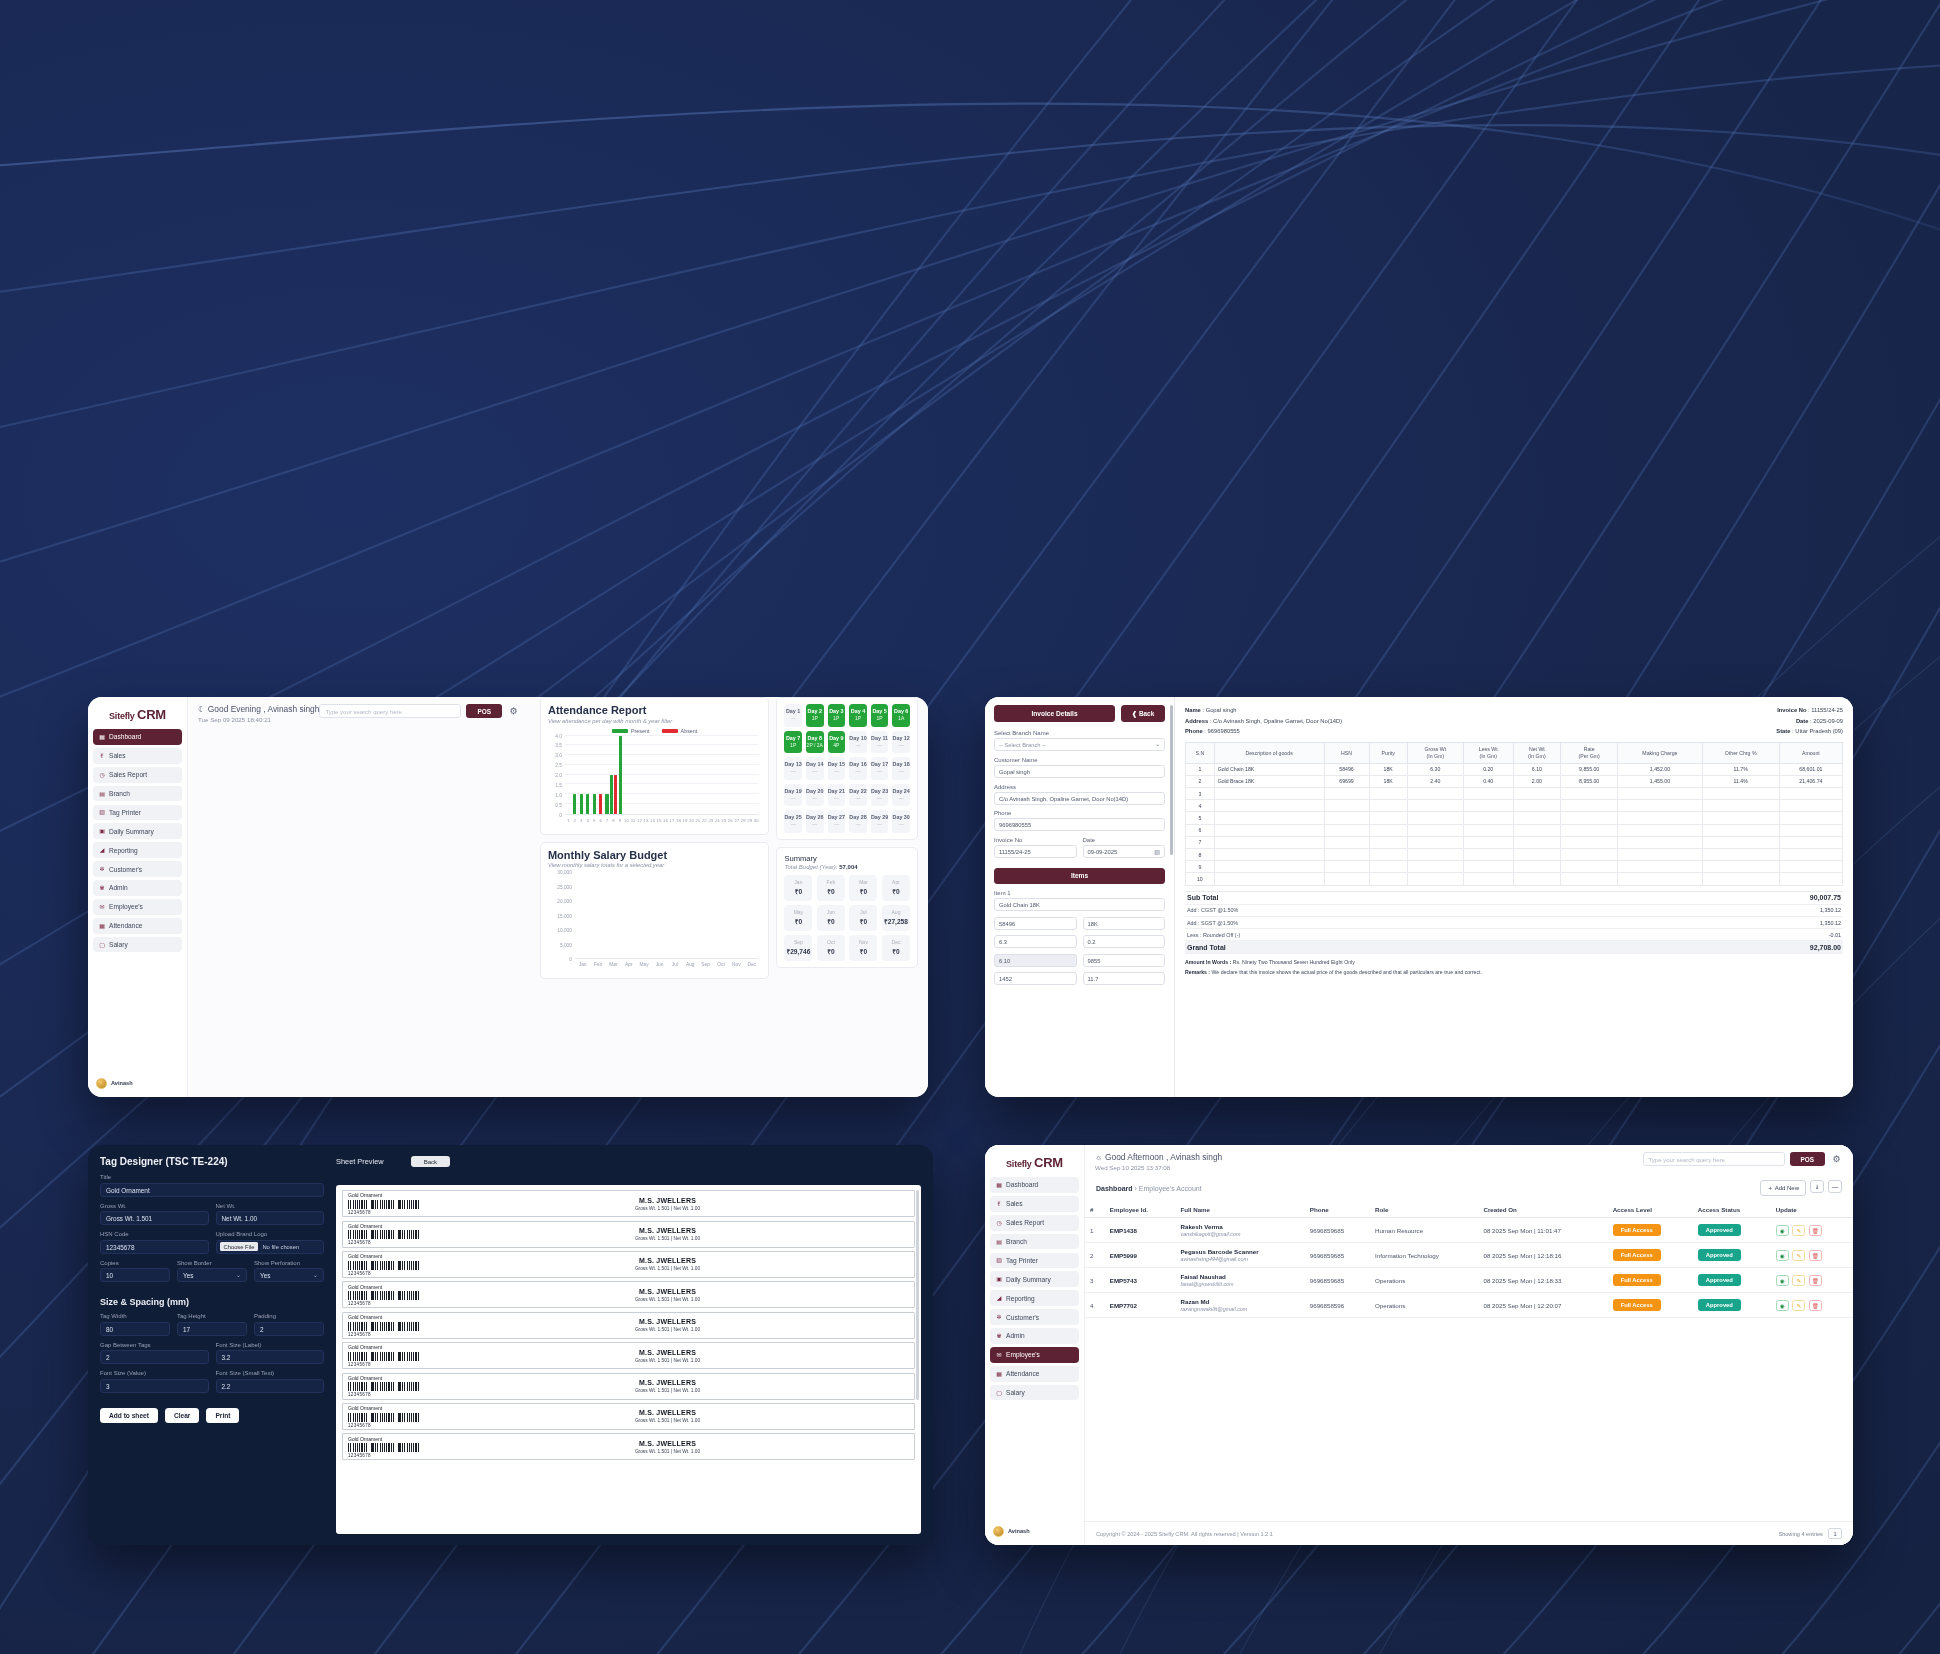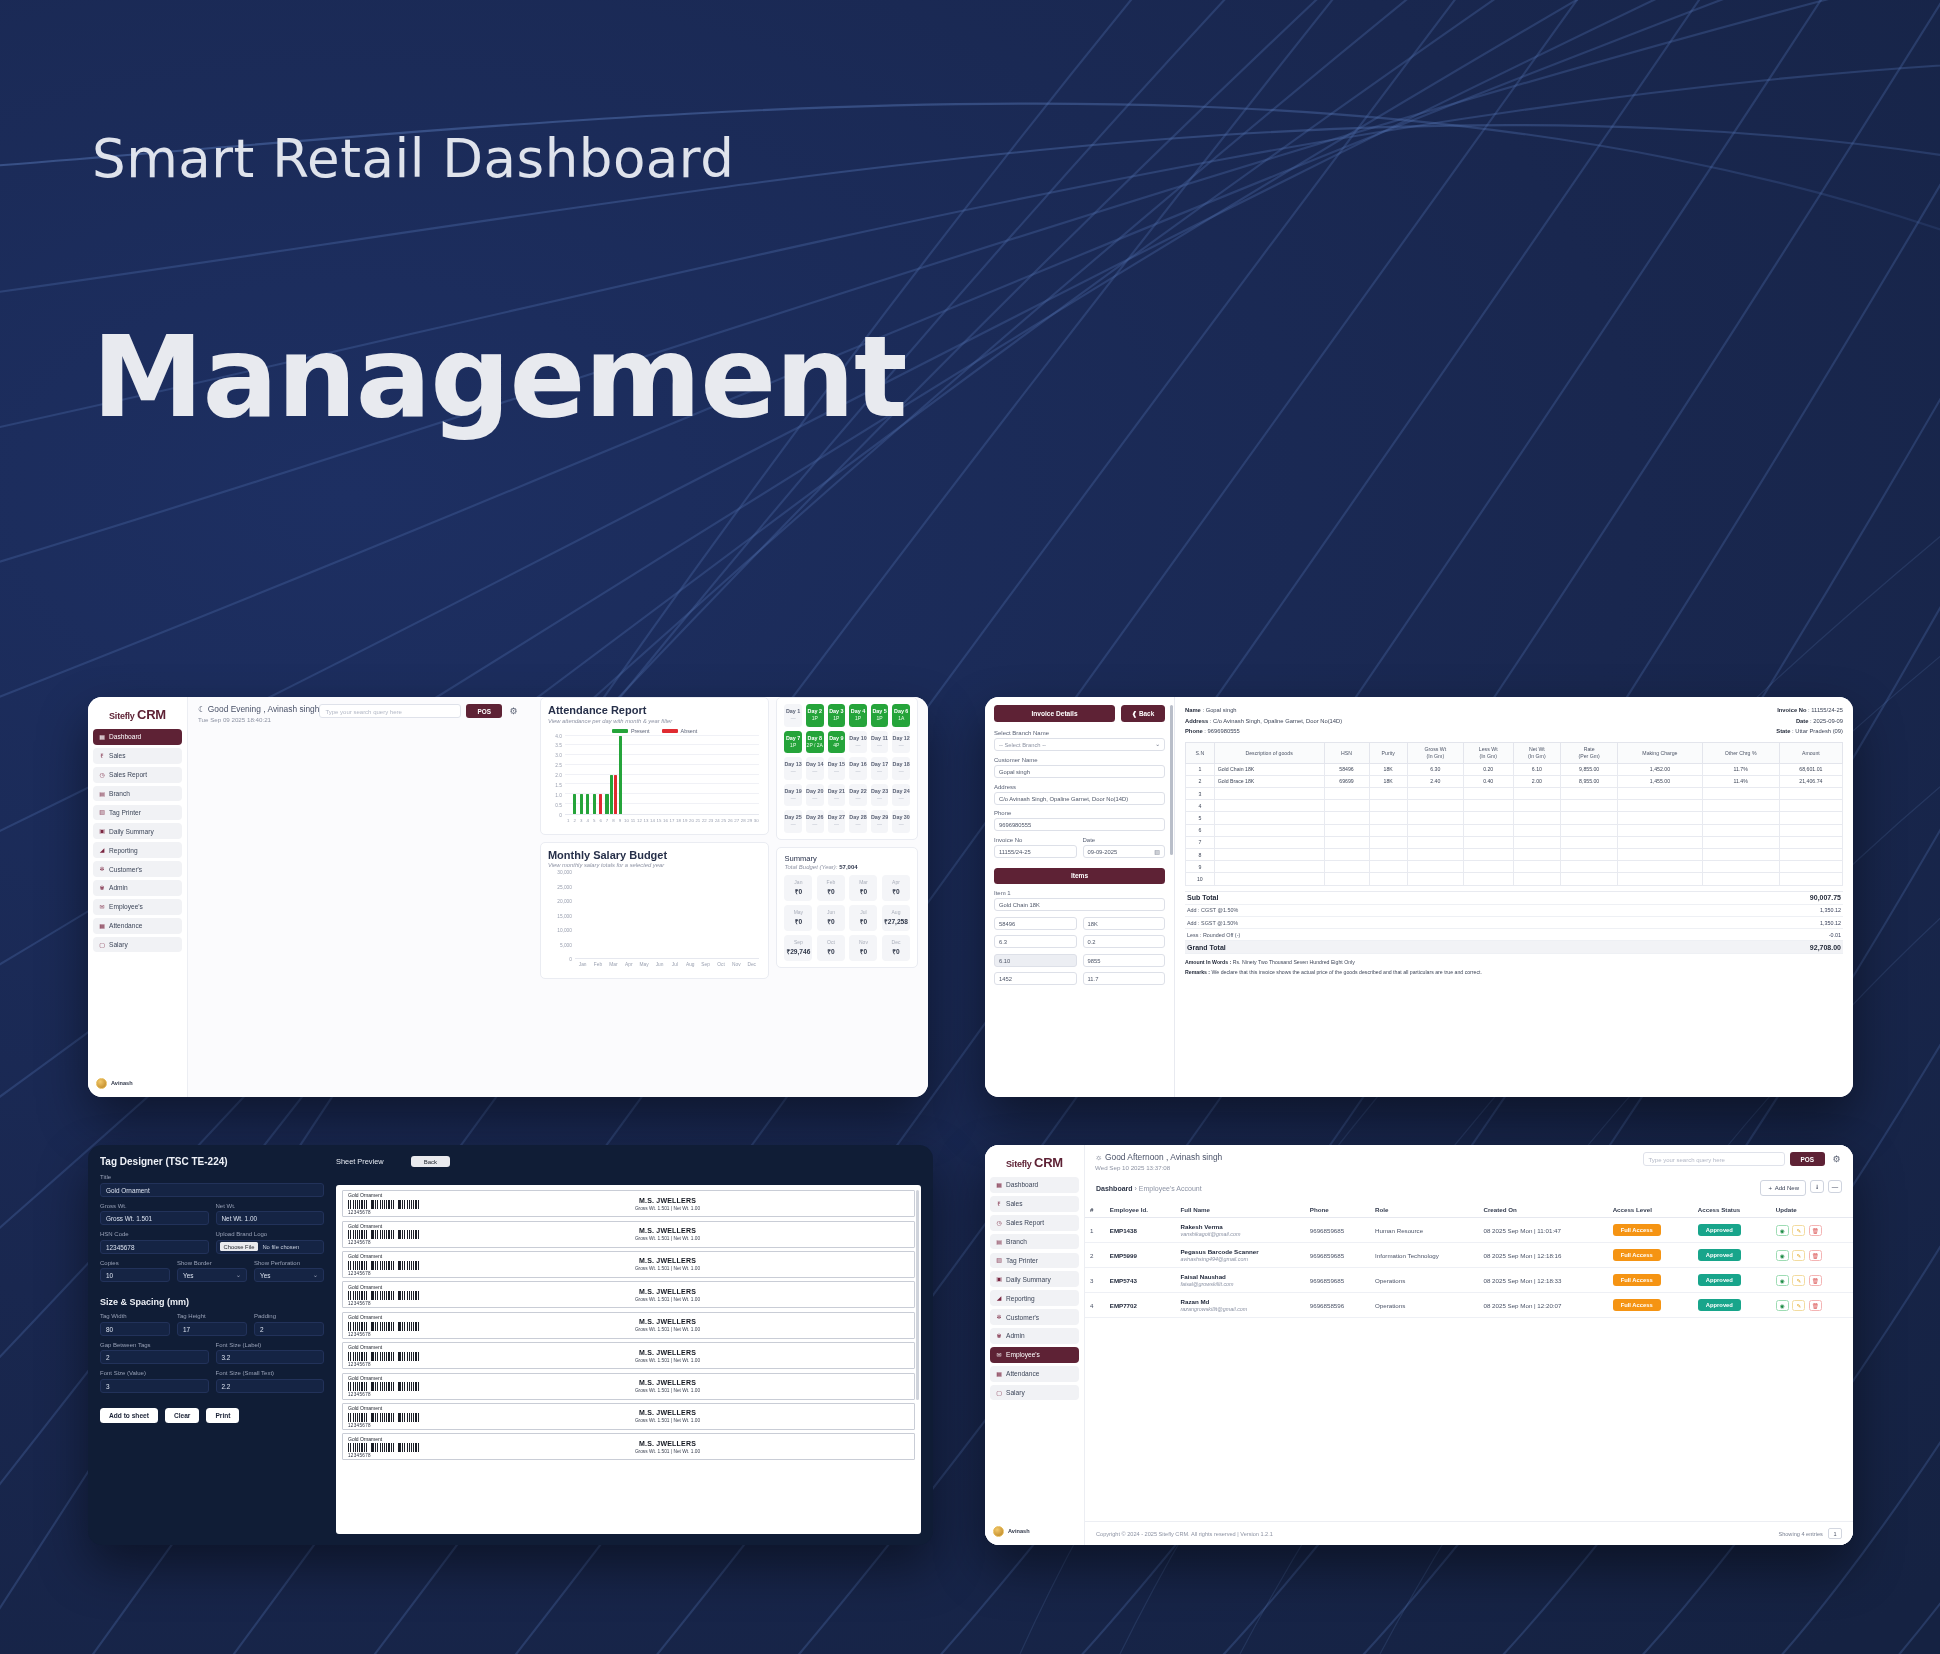--- a/index.html
+++ b/index.html
@@ -292,24 +292,22 @@
     <g stroke="#6b8cc9" stroke-opacity=".17" fill="none" stroke-width="1.2">
       <path d="M1020,1654 C1180,1300 1500,900 1960,520"></path>
       <path d="M1120,1654 C1280,1330 1580,950 1960,640"></path>
       <path d="M1240,1654 C1390,1370 1660,1020 1960,770"></path>
       <path d="M1380,1654 C1510,1410 1740,1100 1960,900"></path>
     </g>
   </svg>
 </div>
 
 <div class="hero">
-  <h2>Smart Retail Dashboard</h2>
   <h1>
     <br>
-    <span>Management</span>
   </h1>
 </div>
 
 <div class="win light" id="w1">
   <div class="w1-body">
 
     <div class="sb">
       <div class="sb-logo">
         <span>Sitefly</span>
         <b>CRM</b>

